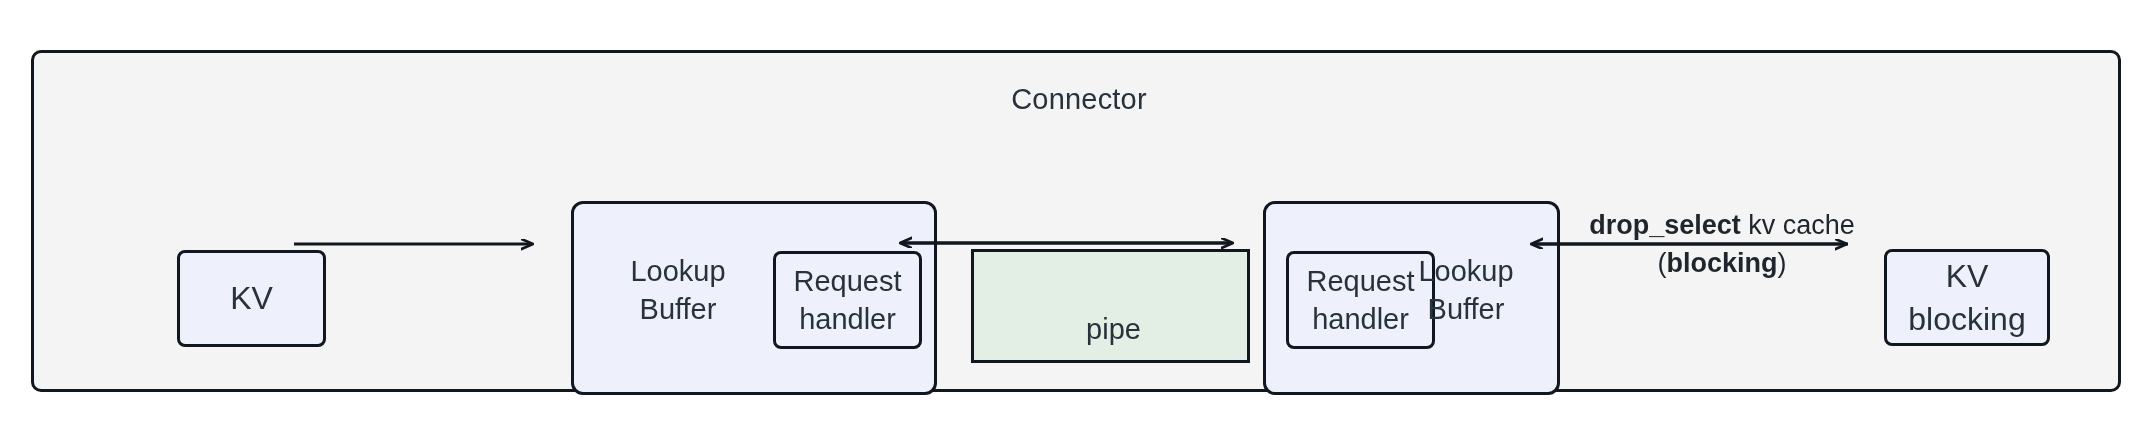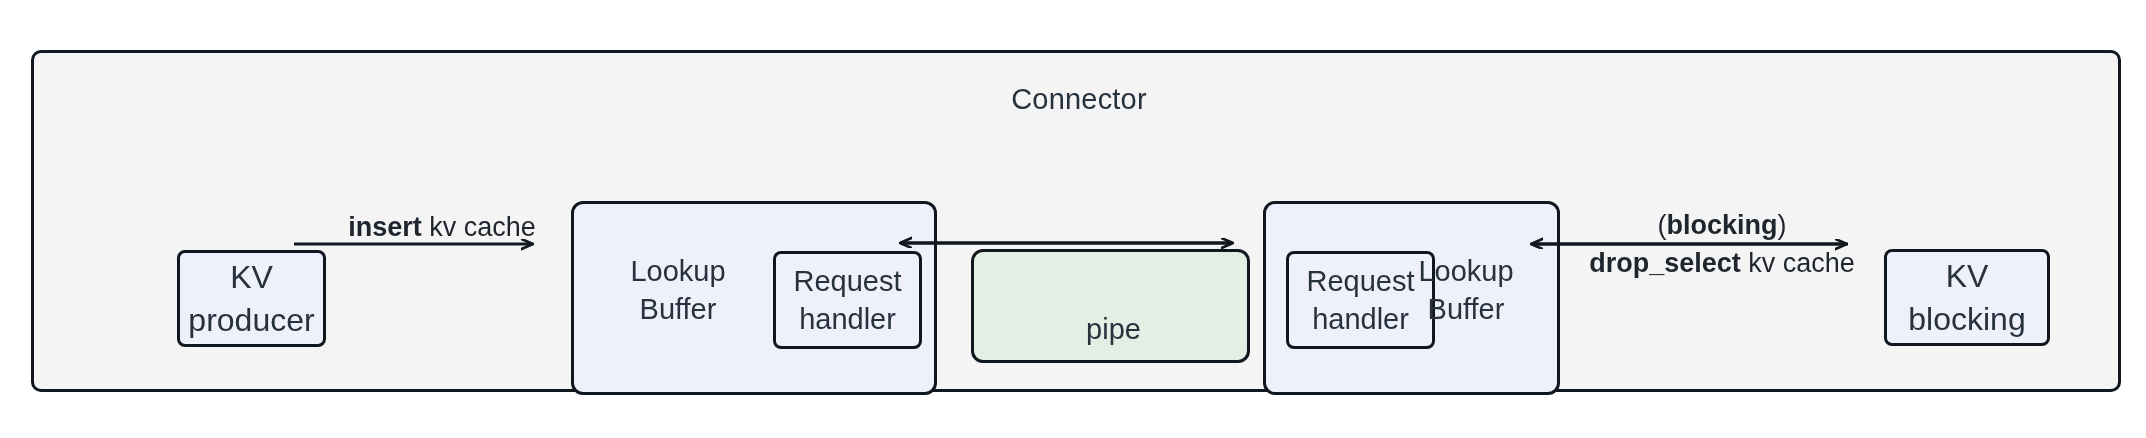--- a/index.html
+++ b/index.html
@@ -45,21 +45,21 @@
     position:absolute;box-sizing:border-box;
     background:#eef1fc;border:3px solid #10171e;border-radius:8px;
     display:flex;flex-direction:column;align-items:center;justify-content:center;
     color:#27323d;font-size:29px;line-height:1.32;
   }
   .buffer-left .handler{left:199px;top:47px;width:149px;height:98px;}
   .buffer-right .handler{left:20px;top:47px;width:149px;height:98px;}
 
   .pipe{
     position:absolute;left:937px;top:196px;width:279px;height:114px;
-    box-sizing:border-box;background:#e3efe4;border:3px solid #10171e;border-radius:12px;
+    box-sizing:border-box;background:#e3efe4;border:3px solid #10171e;border-radius:0;
   }
   .pipe-label{
     position:absolute;left:0;bottom:14px;width:279px;text-align:center;
     color:#27323d;font-size:29px;
   }
 
   .edge-label{
     position:absolute;text-align:center;color:#1e252c;font-size:27px;line-height:1.42;
     white-space:nowrap;
   }
@@ -98,35 +98,33 @@
         <span>Buffer</span>
       </div>
     </div>
 
     <div class="pipe">
       <div class="pipe-label">pipe</div>
     </div>
 
     <div class="node kv-producer">
       <span>KV</span>
-      <span>producer</span>
     </div>
 
     <div class="node kv-consumer">
       <span>KV</span>
       <span>blocking</span>
     </div>
 
     <div class="edge-label label-insert">
-      <div><b>insert</b><span> kv cache</span></div>
     </div>
 
     <div class="edge-label label-drop">
+      <div><b>drop_select</b><span> kv cache</span></div>
       <div><span>(</span><b>blocking</b><span>)</span></div>
-      <div><b>drop_select</b><span> kv cache</span></div>
     </div>
   </div>
 
   <svg class="arrows" viewBox="0 0 2146 438">
     <defs>
       <marker id="ah-r" markerWidth="13" markerHeight="13" refX="11" refY="5.2" orient="auto" markerUnits="userSpaceOnUse">
         <path d="M0,0 L12,5.2 L0,10.4" fill="none" stroke="#10171e" stroke-width="2.6" stroke-linecap="round" stroke-linejoin="round"></path>
       </marker>
       <marker id="ah-l" markerWidth="13" markerHeight="13" refX="11" refY="5.2" orient="auto" markerUnits="userSpaceOnUse">
         <path d="M0,0 L12,5.2 L0,10.4" fill="none" stroke="#10171e" stroke-width="2.6" stroke-linecap="round" stroke-linejoin="round"></path>

